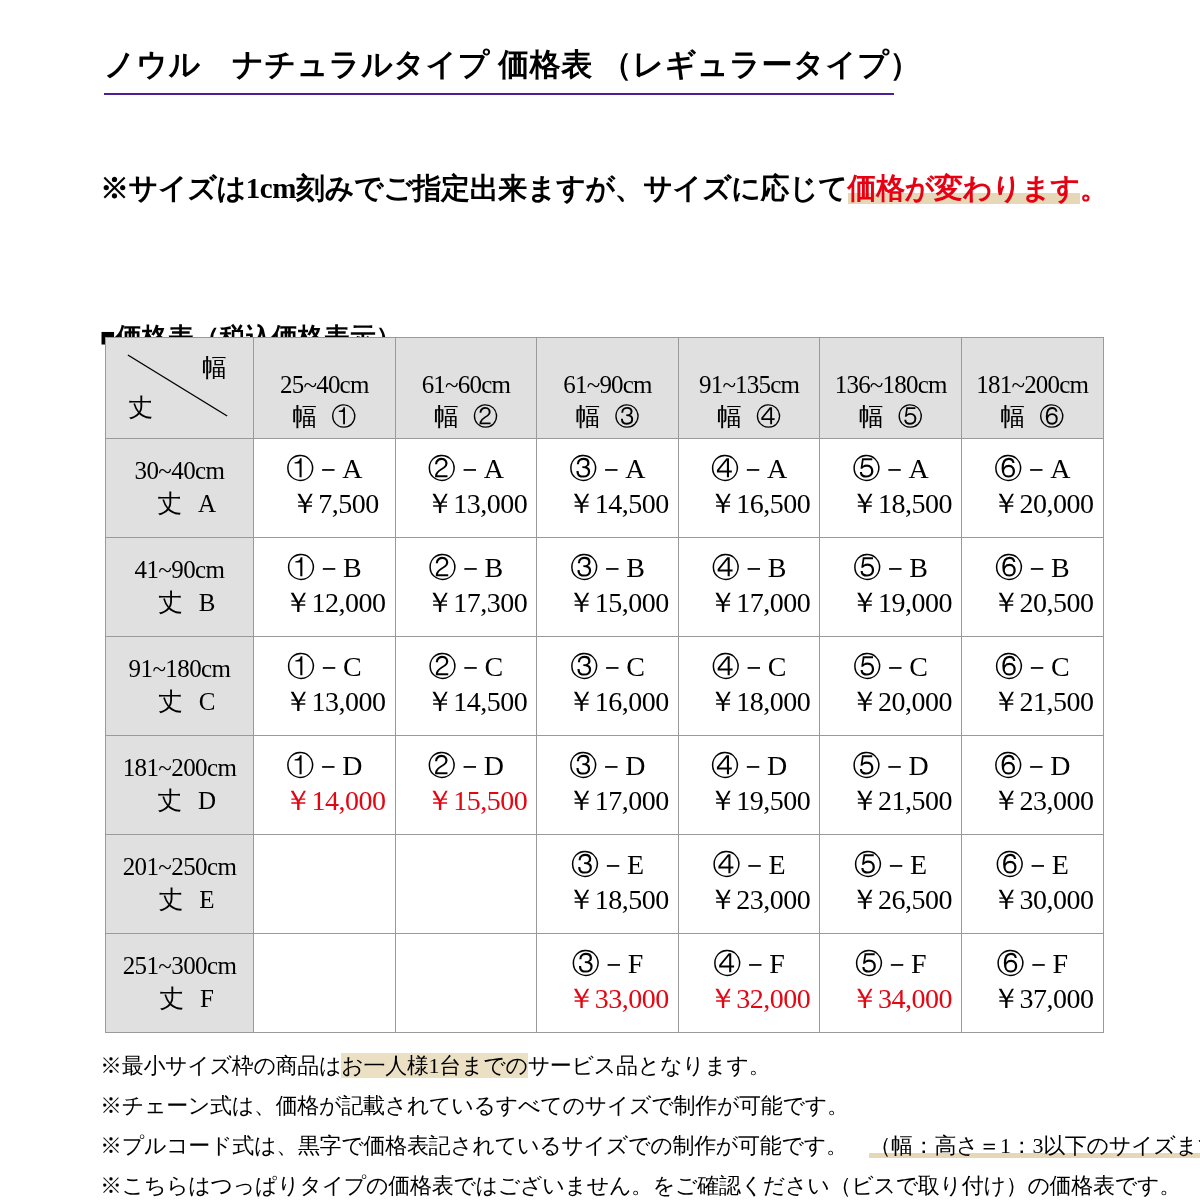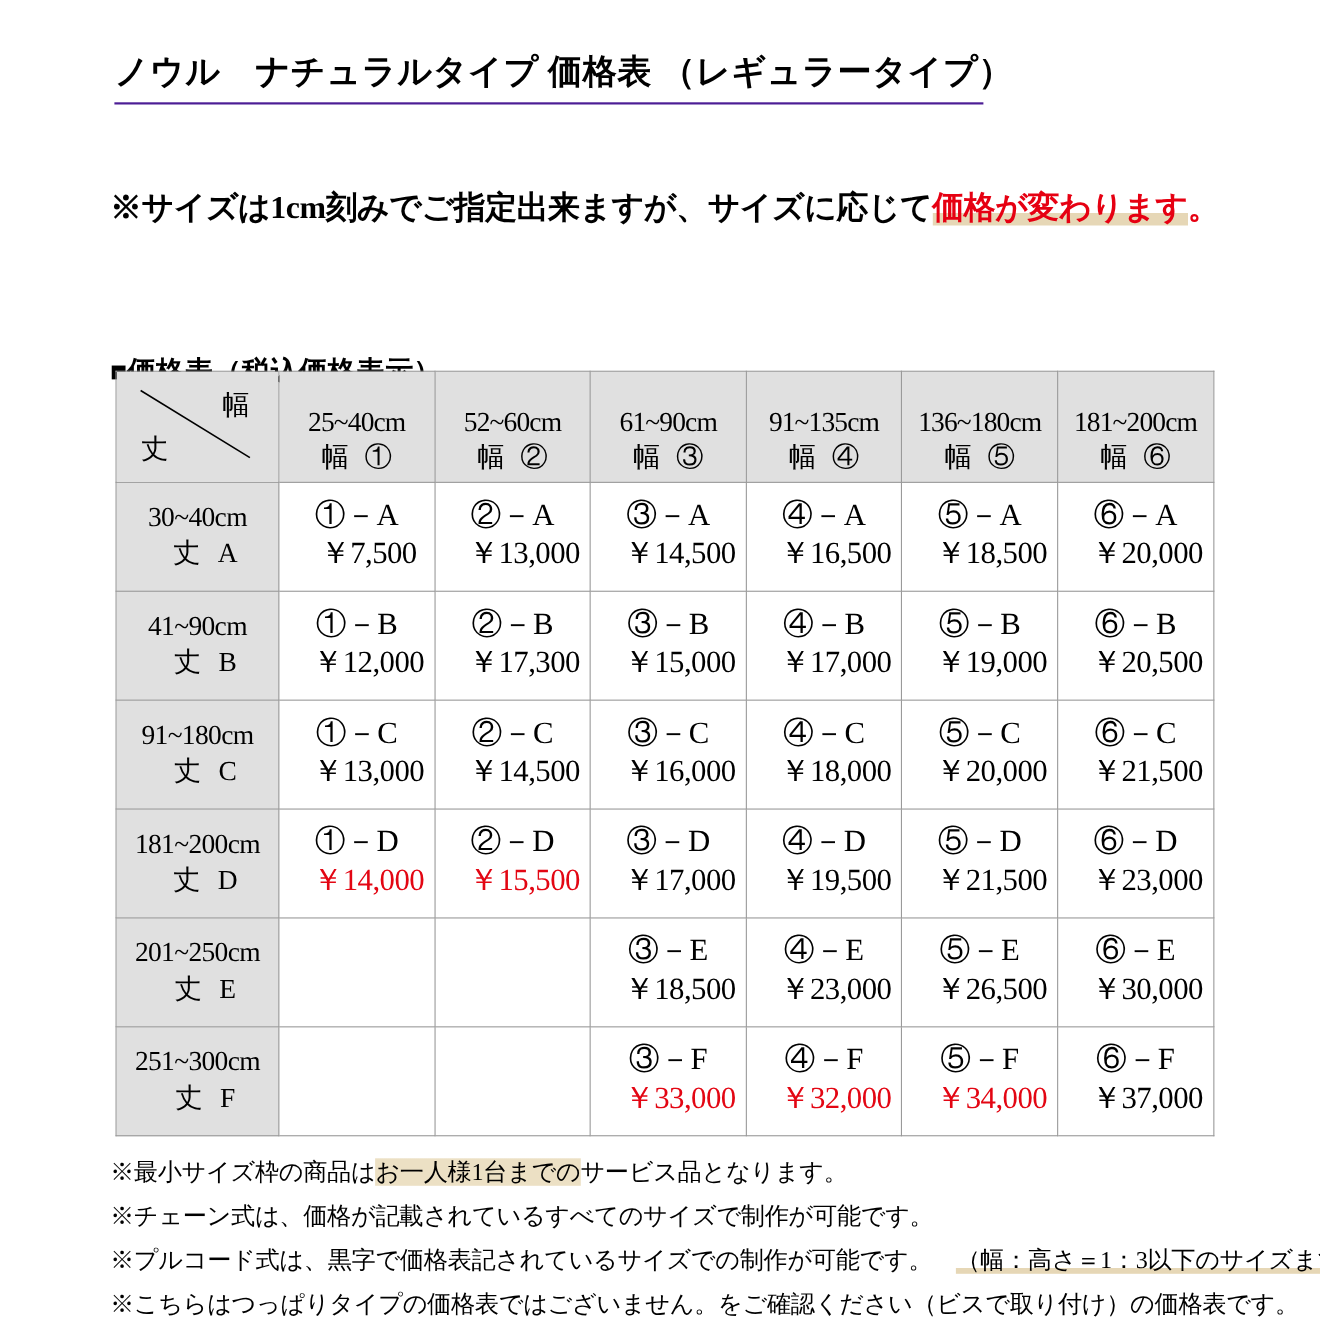--- a/index.html
+++ b/index.html
@@ -229,21 +229,21 @@
             <span class="corner-width">幅</span>
             <span class="corner-length">丈</span>
           </div>
         </th>
 
         <th class="hdr-cell">
           <div class="hdr-line1">25~40cm</div>
           <div class="hdr-line2"><span>幅</span><span class="circled">①</span></div>
         </th>
         <th class="hdr-cell">
-          <div class="hdr-line1">52~60cm</div>
+          <div class="hdr-line1">61~60cm</div>
           <div class="hdr-line2"><span>幅</span><span class="circled">②</span></div>
         </th>
         <th class="hdr-cell">
           <div class="hdr-line1">61~90cm</div>
           <div class="hdr-line2"><span>幅</span><span class="circled">③</span></div>
         </th>
         <th class="hdr-cell">
           <div class="hdr-line1">91~135cm</div>
           <div class="hdr-line2"><span>幅</span><span class="circled">④</span></div>
         </th>

